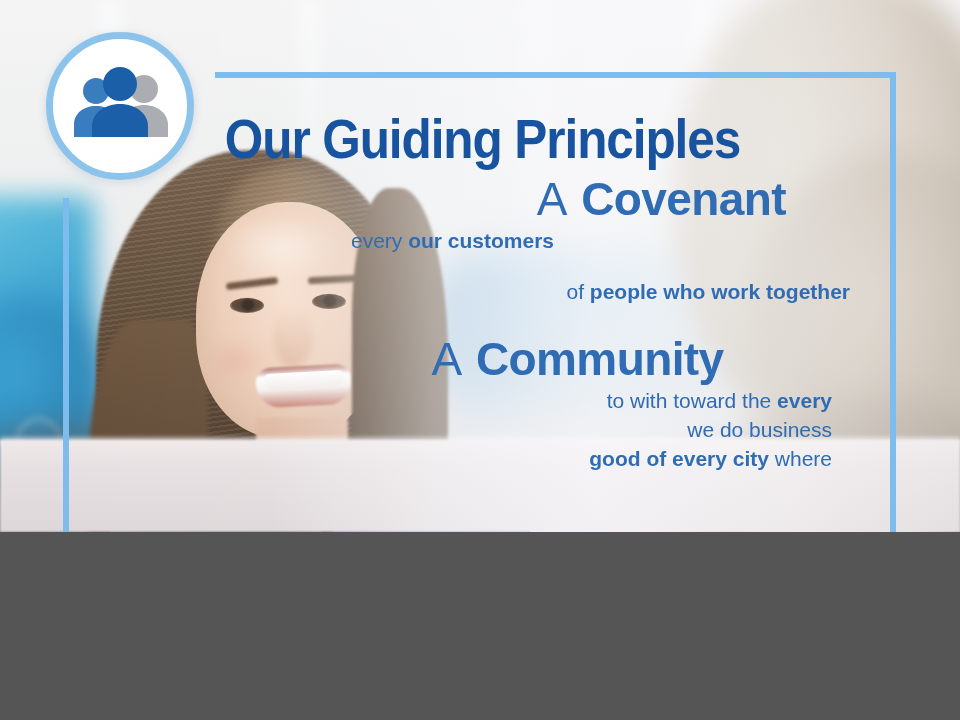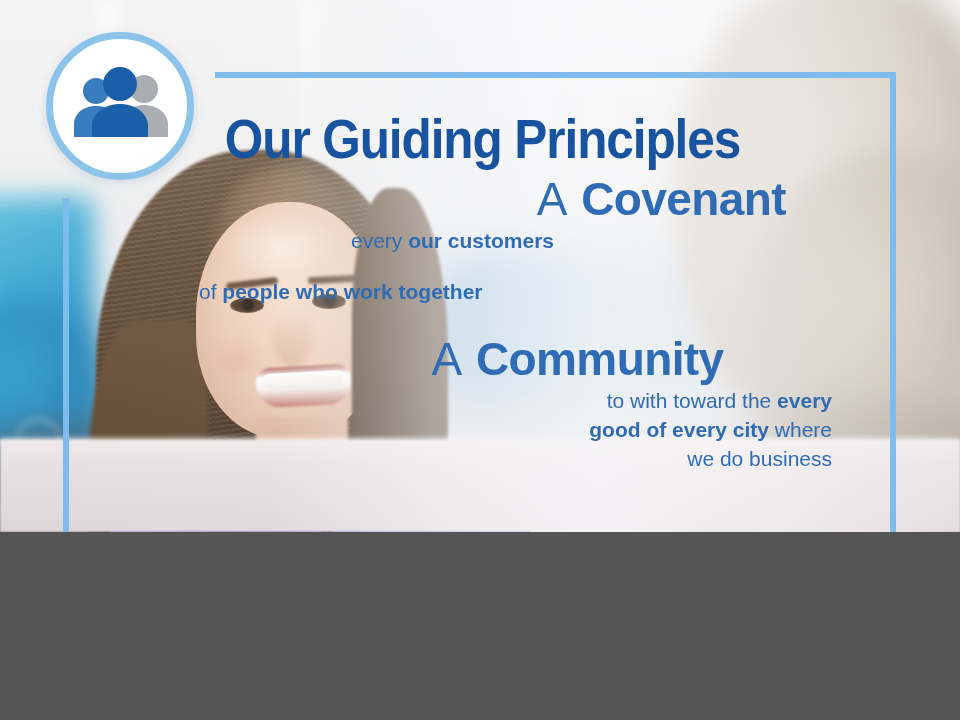--- a/index.html
+++ b/index.html
@@ -320,21 +320,21 @@
     font-size:21px;line-height:29px;
     color:#2f6cb4;font-weight:400;
   }
   .p-sub b{font-weight:700;}
 
   .p1 .p-head{text-align:right;padding-right:64px;}
   .p1 .p-sub{text-align:center;padding-right:60px;}
   .p1{margin-top:4px;}
 
   .p2 .p-head{text-align:center;padding-left:70px;}
-  .p2 .p-sub{text-align:left;padding-left:84px;}
+  .p2 .p-sub{text-align:right;padding-left:84px;}
   .p2{margin-top:22px;}
 
   .p3 .p-head{text-align:center;padding-left:190px;}
   .p3 .p-sub{text-align:right;padding-right:18px;}
   .p3{margin-top:26px;}
 </style>
 </head>
 <body>
 
 <div class="stage">
@@ -452,22 +452,22 @@
     <div class="principle p3">
       <div class="p-head">
         <span class="art">A</span>
         <span class="word">Community</span>
       </div>
       <div class="p-sub">
         <div>
           <span>to with toward the </span><b>every</b>
         </div>
         <div>
-          <b>good of every city</b><span> where</span>
+          <span>we do business</span>
         </div>
         <div>
-          <span>we do business</span>
+          <b>good of every city</b><span> where</span>
         </div>
       </div>
     </div>
 
   </div>
 </div>
 
 </body></html>

